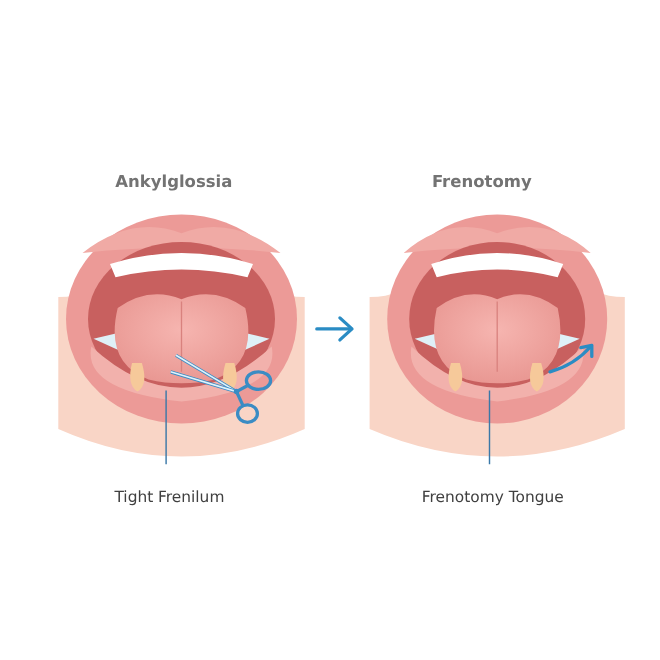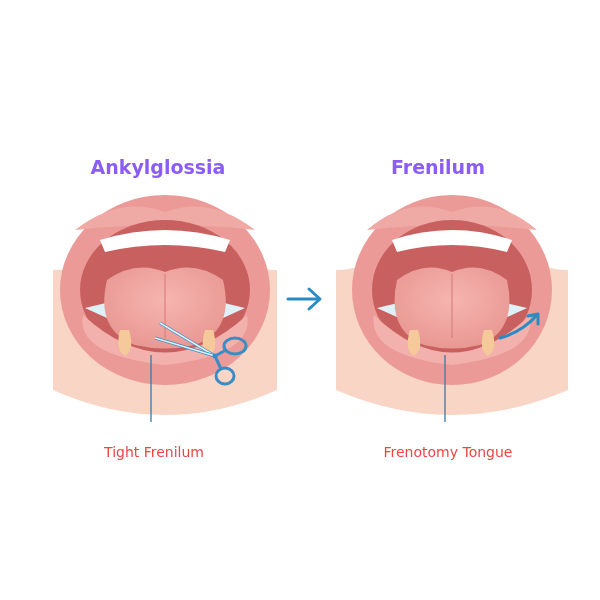--- a/index.html
+++ b/index.html
@@ -1,37 +1,37 @@
 <!DOCTYPE html>
 <html><head>
 <meta charset="utf-8">
 <style>
   html, body { margin: 0; padding: 0; }
   body {
     width: 600px; height: 600px; background: #ffffff; position: relative; overflow: hidden;
     font-family: "DejaVu Sans", sans-serif;
   }
   .title {
-    position: absolute; top: 156px; font-size: 19px; font-weight: bold; color: #8b5cf6;
+    position: absolute; top: 156px; font-size: 15px; font-weight: bold; color: #737373;
     width: 200px; text-align: center;
   }
   .label {
-    position: absolute; top: 444px; font-size: 14px; color: #ef4444;
+    position: absolute; top: 444px; font-size: 14px; color: #404040;
     width: 220px; text-align: center;
   }
   .panel { position: absolute; top: 190px; width: 240px; height: 240px; }
   svg { display: block; }
 </style>
 </head>
 <body>
 
 <div>
 
   <div class="title" style="left:58px;">Ankylglossia</div>
-  <div class="title" style="left:338px;">Frenilum</div>
+  <div class="title" style="left:338px;">Frenotomy</div>
 
   <div class="panel" style="left:45px;">
     <svg width="240" height="240" viewBox="0 0 240 240">
       <defs>
         <radialGradient id="tg1" cx="50%" cy="40%" r="60%">
           <stop offset="0%" stop-color="#f6b5b0"></stop>
             <stop offset="100%" stop-color="#e99893"></stop>
         </radialGradient>
       </defs>
 

